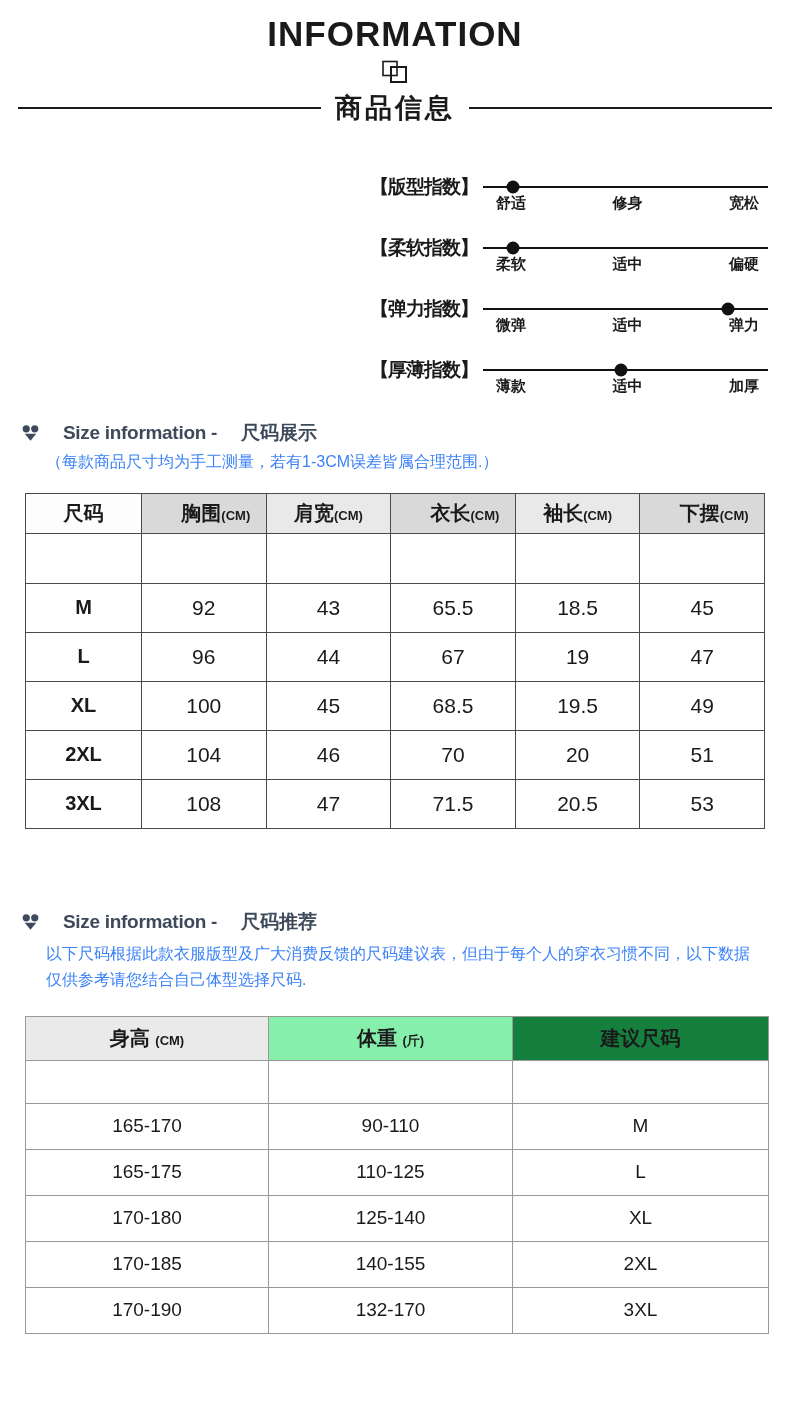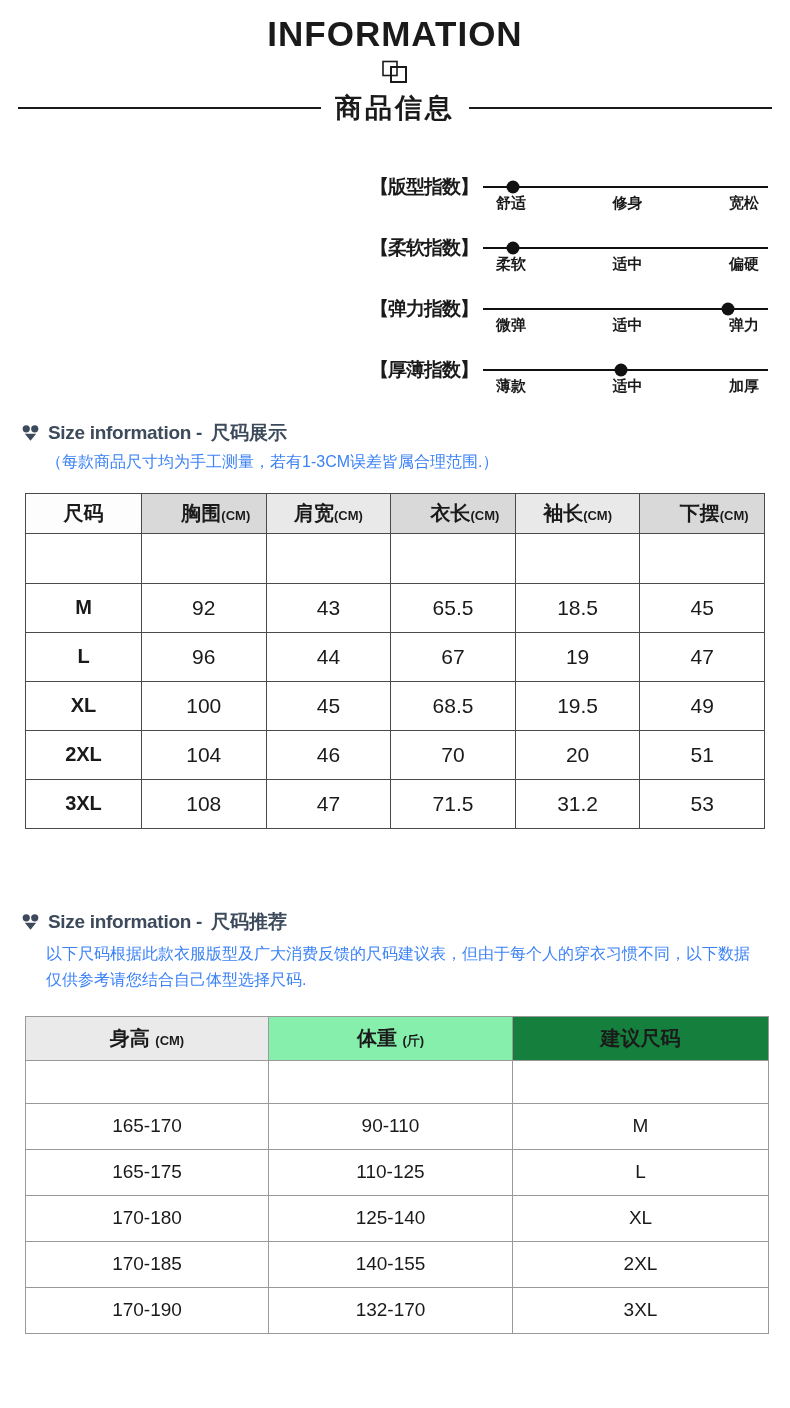--- a/index.html
+++ b/index.html
@@ -16,21 +16,21 @@
   .divider-text{font-size:27px;font-weight:700;letter-spacing:3px;white-space:nowrap;}
   
   .scales{width:398px;margin:50px 22px 0 auto;}
   .scale-row{display:flex;margin-bottom:24px;}
   .scale-label{width:110px;font-size:19px;font-weight:700;letter-spacing:-1px;line-height:22px;white-space:nowrap;flex-shrink:0;}
   .ruler{flex:1;margin-left:3px;padding-top:10px;}
   .ruler-line{height:2px;background:#111;position:relative;}
   .ruler-dot{position:absolute;top:1px;width:13px;height:13px;background:#111;border-radius:50%;transform:translate(-50%,-50%);}
   .ruler-marks{display:flex;justify-content:space-between;padding:6px 9px 0 13px;font-size:15px;font-weight:700;}
   
-  .sec-head{display:flex;align-items:center;gap:9px;margin-left:22px;color:#3d4a5b;}
+  .sec-head{display:flex;align-items:center;gap:24px;margin-left:22px;color:#3d4a5b;}
   .sec-head-en{font-size:19px;font-weight:600;letter-spacing:-0.3px;}
   .sec-head-cn{font-size:19px;font-weight:800;}
   .sec-note{margin:6px 0 0 46px;font-size:16px;color:#3b82f6;}
   .sec-note.wide{width:706px;line-height:1.65;}
   .mt-head1{margin-top:24px;}
   .mt-head2{margin-top:80px;}
   
   table{border-collapse:collapse;table-layout:fixed;text-align:center;margin-left:25px;border-radius:32px;}
   .size-table{width:740px;margin-top:20px;}
   .size-table th,.size-table td{border:1px solid #4a4a4a;padding:0;}
@@ -187,21 +187,21 @@
     <td>46</td>
     <td>70</td>
     <td>20</td>
     <td>51</td>
   </tr>
   <tr class="data-row">
     <td>3XL</td>
     <td>108</td>
     <td>47</td>
     <td>71.5</td>
-    <td>31.2</td>
+    <td>20.5</td>
     <td>53</td>
   </tr>
 </tbody>
   </table>
 
 <div class="sec-head mt-head2">
   <svg class="clover" width="17" height="16" viewBox="0 0 16 15" fill="#3d4a5b">
     <circle cx="4" cy="3.6" r="3.4"></circle>
       <circle cx="12" cy="3.6" r="3.4"></circle>
       <path d="M2.6 8.2 h10.8 L8 14.8 Z"></path>

